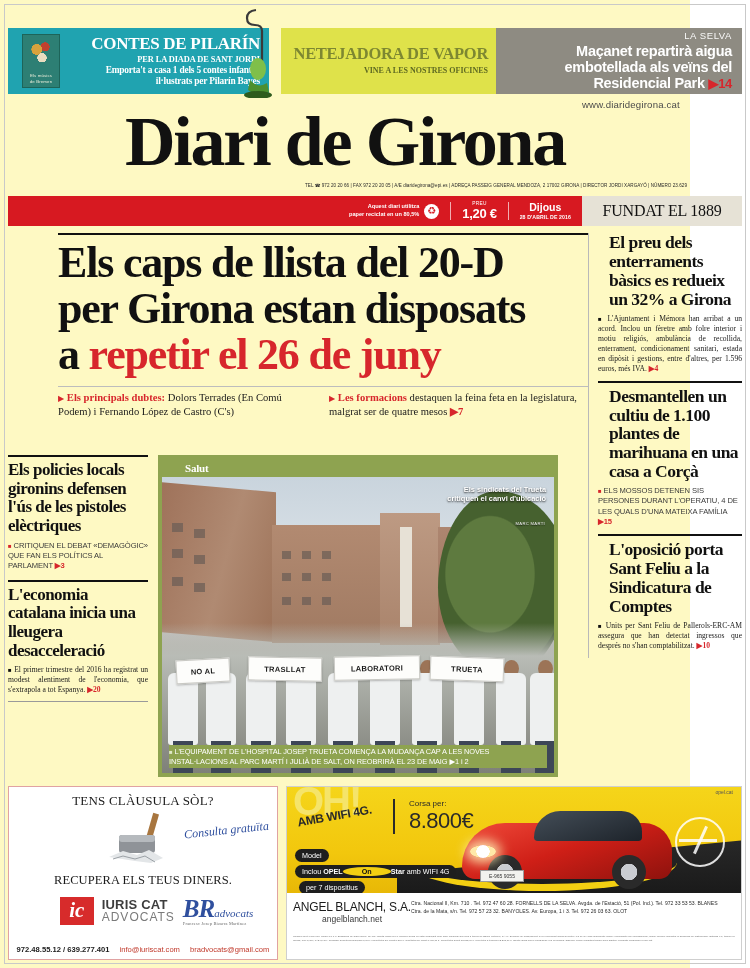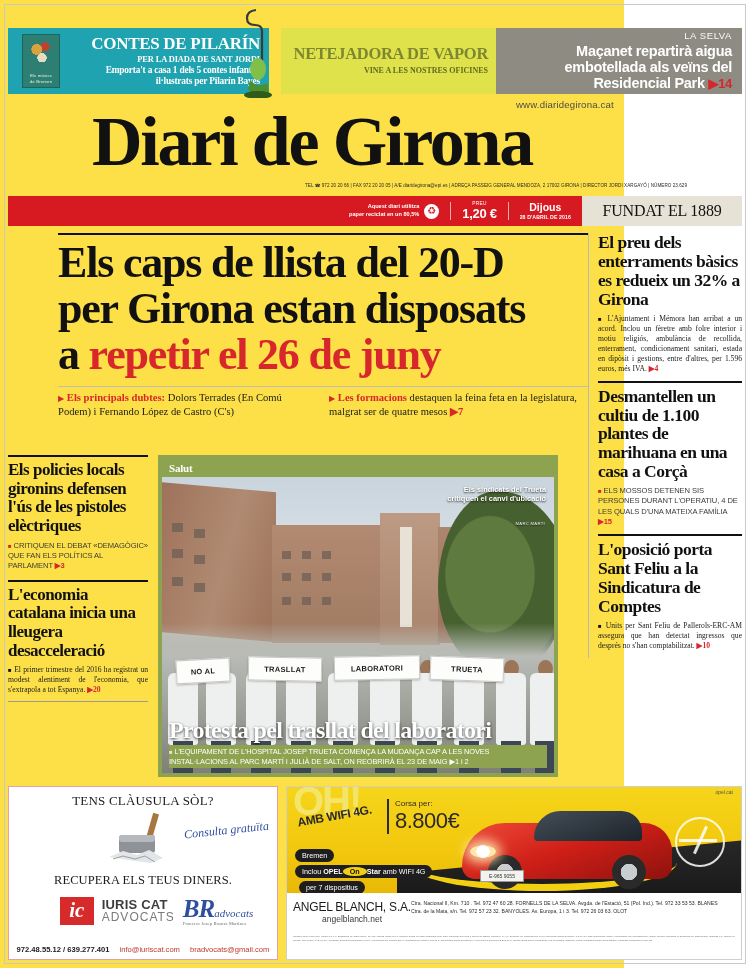--- a/index.html
+++ b/index.html
@@ -5,24 +5,24 @@
   html,body{margin:0;padding:0;}
   body{
     width:750px;height:968px;
     background:#ffffff;
     font-family:"Liberation Serif", serif;
     color:#111;
     overflow:hidden;
     position:relative;
   }
   .page{
-    position:relative;width:624px;height:968px;
+    position:relative;width:690px;height:968px;
     box-sizing:border-box;
     padding:0;
-    background:#fde047;
+    background:#fef9c3;
   }
   .frame{
     position:absolute;left:4px;top:4px;width:742px;height:960px;
     border:1px solid #c9c9c9;box-sizing:border-box;
   }
 
   
   .promo-strip{
     position:absolute;left:8px;top:28px;width:734px;height:66px;
     display:flex;
@@ -136,40 +136,40 @@
   .lead-sub{flex:1;font-size:10.6px;line-height:1.28;color:#1a1a1a;font-family:"Liberation Serif",serif;}
   .lead-sub b{color:#d7262c;font-weight:bold;}
   .arw{color:#d7262c;font-size:8px;}
   .pg{color:#d7262c;font-weight:bold;}
 
   
   .rail{position:absolute;right:0;top:0;width:154px;border-left:1px solid #b9b9b9;padding-left:9px;box-sizing:border-box;}
   .rail-item{margin-bottom:7px;}
   .rail-rule{border-top:2px solid #111;margin-bottom:4px;}
   .rail-rule-thin{border-top:1px solid #9a9a9a;margin-bottom:4px;}
-  .rail-h{font-size:17.5px;font-weight:bold;line-height:1.08;letter-spacing:-.5px;color:#111;}
+  .rail-h{font-size:17.5px;font-weight:bold;line-height:1.08;letter-spacing:-.5px;color:#111;margin-left:11px;}
   .rail-b{font-size:7.6px;line-height:1.32;color:#1a1a1a;margin-top:5px;text-align:justify;}
   .sq{color:#111;font-size:6px;}
   .sq-red{color:#d7262c;font-size:6px;}
   .rail-b-sans{font-size:7.6px;line-height:1.36;color:#3a3a3a;margin-top:5px;font-family:"Liberation Sans",sans-serif;letter-spacing:-.1px;}
 
   
   .lrail{position:absolute;left:0;top:222px;width:140px;}
   .lrail-item{margin-bottom:8px;}
   .lrail-h{font-size:17px;font-weight:bold;line-height:1.1;letter-spacing:-.5px;color:#111;}
 
   
   .photo{
     position:absolute;left:150px;top:222px;width:400px;height:322px;
     border:4px solid #8ea350;box-sizing:border-box;background:#8ea350;
   }
   .photo-tag{
     height:18px;background:#8ea350;color:#fff;font-size:11px;font-weight:bold;
     display:flex;align-items:center;padding-left:7px;box-sizing:border-box;
-    font-family:"Liberation Serif",serif;letter-spacing:-.2px;
+    font-family:"Liberation Serif",serif;letter-spacing:-.2px;margin-left:16px;
   }
   .photo-img{
     position:absolute;left:0;right:0;top:18px;bottom:0;overflow:hidden;
     background:linear-gradient(#c9d4dd 0%, #dde4e9 34%, #b7b2ab 60%, #8d8a86 100%);
   }
   .bldg{
     position:absolute;background:#a9816c;
   }
   .bldg.b1{left:-4px;top:10px;width:118px;height:150px;background:linear-gradient(105deg,#9e7159 0%,#b08a72 55%,#9c7157 100%);transform:skewY(5deg);}
   .bldg.b2{left:110px;top:48px;width:110px;height:118px;background:linear-gradient(180deg,#b28a71,#a07a62);}
@@ -263,29 +263,29 @@
     border-bottom:7px solid #f3cf12;border-radius:0 0 60% 60%;
   }
   .oh{
     position:absolute;left:6px;top:-8px;font-size:40px;font-weight:bold;color:#f5e46a;
     font-family:"Liberation Sans",sans-serif;letter-spacing:-2px;
   }
   .wifi4g{
     position:absolute;left:10px;top:22px;font-size:12px;font-weight:bold;color:#2a2a2a;
     font-family:"Liberation Sans",sans-serif;transform:rotate(-10deg);letter-spacing:-.3px;
   }
-  .corsa-per{position:absolute;left:100px;top:12px;color:#2a2a2a;border-left:2px solid #2a2a2a;padding-left:6px;}
+  .corsa-per{position:absolute;left:106px;top:12px;color:#2a2a2a;border-left:2px solid #2a2a2a;padding-left:14px;}
   .corsa-per .l1{font-size:8px;font-family:"Liberation Sans",sans-serif;}
   .corsa-per .l2{font-size:22px;font-family:"Liberation Sans",sans-serif;letter-spacing:-.5px;}
   .chip{
     position:absolute;background:#1e1e1e;color:#fff;font-family:"Liberation Sans",sans-serif;
     font-size:7.2px;padding:2px 7px;border-radius:9px;
   }
   .chip b{font-weight:bold;}
-  .onstar-o{background:#f3cf12;color:#111;border-radius:50%;padding:0 7px;font-weight:bold;}
+  .onstar-o{background:#f3cf12;color:#111;border-radius:50%;padding:0 19px;font-weight:bold;}
   .car{
     position:absolute;left:175px;top:18px;width:210px;height:86px;
   }
   .car-body{
     position:absolute;left:0;top:18px;width:210px;height:56px;
     background:linear-gradient(160deg,#f04a3a 0%, #cf1f17 48%, #8e120d 100%);
     border-radius:46px 30px 14px 14px;
   }
   .car-glass{
     position:absolute;left:72px;top:6px;width:108px;height:30px;
@@ -534,21 +534,20 @@
           <div class="banner-sign" style="left:14px;top:36px;width:52px;height:22px;transform:rotate(-3deg)">NO AL</div>
           <div class="banner-sign" style="left:86px;top:34px;width:72px;height:22px;transform:rotate(1deg)">TRASLLAT</div>
           <div class="banner-sign" style="left:172px;top:33px;width:84px;height:22px;transform:rotate(-1deg)">LABORATORI</div>
           <div class="banner-sign" style="left:268px;top:34px;width:72px;height:22px;transform:rotate(2deg)">TRUETA</div>
         </div>
 
         <div class="photo-quote">Els sindicats del Trueta critiquen el canvi d'ubicació</div>
         <div class="photo-credit">MARC MARTÍ</div>
 
         <div class="photo-cap">
-          <div class="h">Protesta pel trasllat del laboratori</div>
           <div class="sub">
             <span class="sq-white">■</span>
             <span>L'EQUIPAMENT DE L'HOSPITAL JOSEP TRUETA COMENÇA LA MUDANÇA CAP A LES NOVES INSTAL·LACIONS AL PARC MARTÍ I JULIÀ DE SALT, ON REOBRIRÀ EL 23 DE MAIG</span>
             <span>▶<span>1 i 2</span></span>
           </div>
         </div>
       </div>
     </div>
 
     <div class="rail">
@@ -620,21 +619,21 @@
     <div class="ad-right">
       <div class="opel-top">
         <div class="opel-road"></div>
         <div class="opel-swoosh"></div>
         <div class="oh">OH!</div>
         <div class="wifi4g">AMB WIFI 4G.</div>
         <div class="corsa-per">
           <div class="l1">Corsa per:</div>
           <div class="l2">8.800€</div>
         </div>
-        <div class="chip" style="left:8px;top:62px">Bremen</div>
+        <div class="chip" style="left:8px;top:62px">Model</div>
         <div class="chip" style="left:8px;top:78px"><span>Inclou </span><b>OPEL</b><span class="onstar-o">On</span><b>Star</b><span> amb WIFI 4G</span></div>
         <div class="chip" style="left:12px;top:94px">per 7 dispositius</div>
 
         <div class="car">
           <div class="car-body"></div>
           <div class="car-glass"></div>
           <div class="wheel" style="left:26px"></div>
           <div class="wheel" style="left:150px"></div>
           <div class="headlamp"></div>
           <div class="plate">E-965 9055</div>

